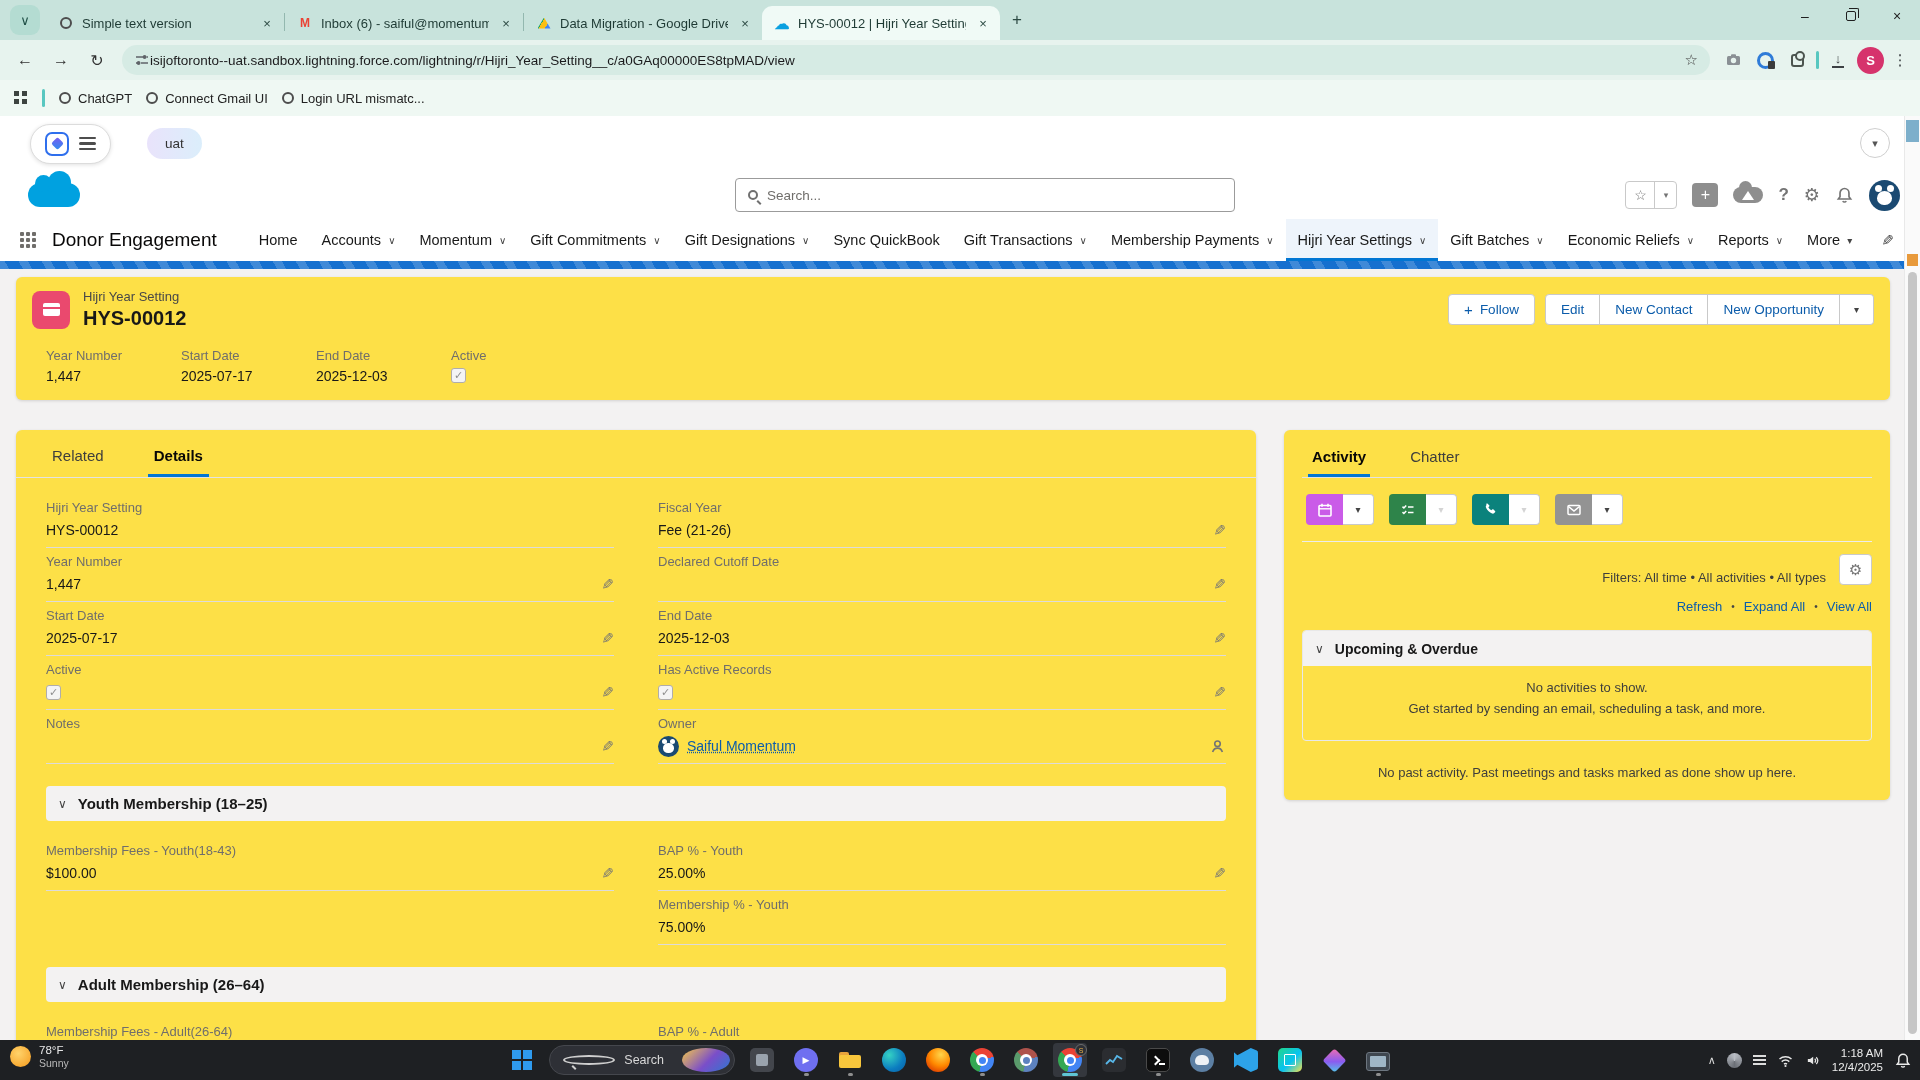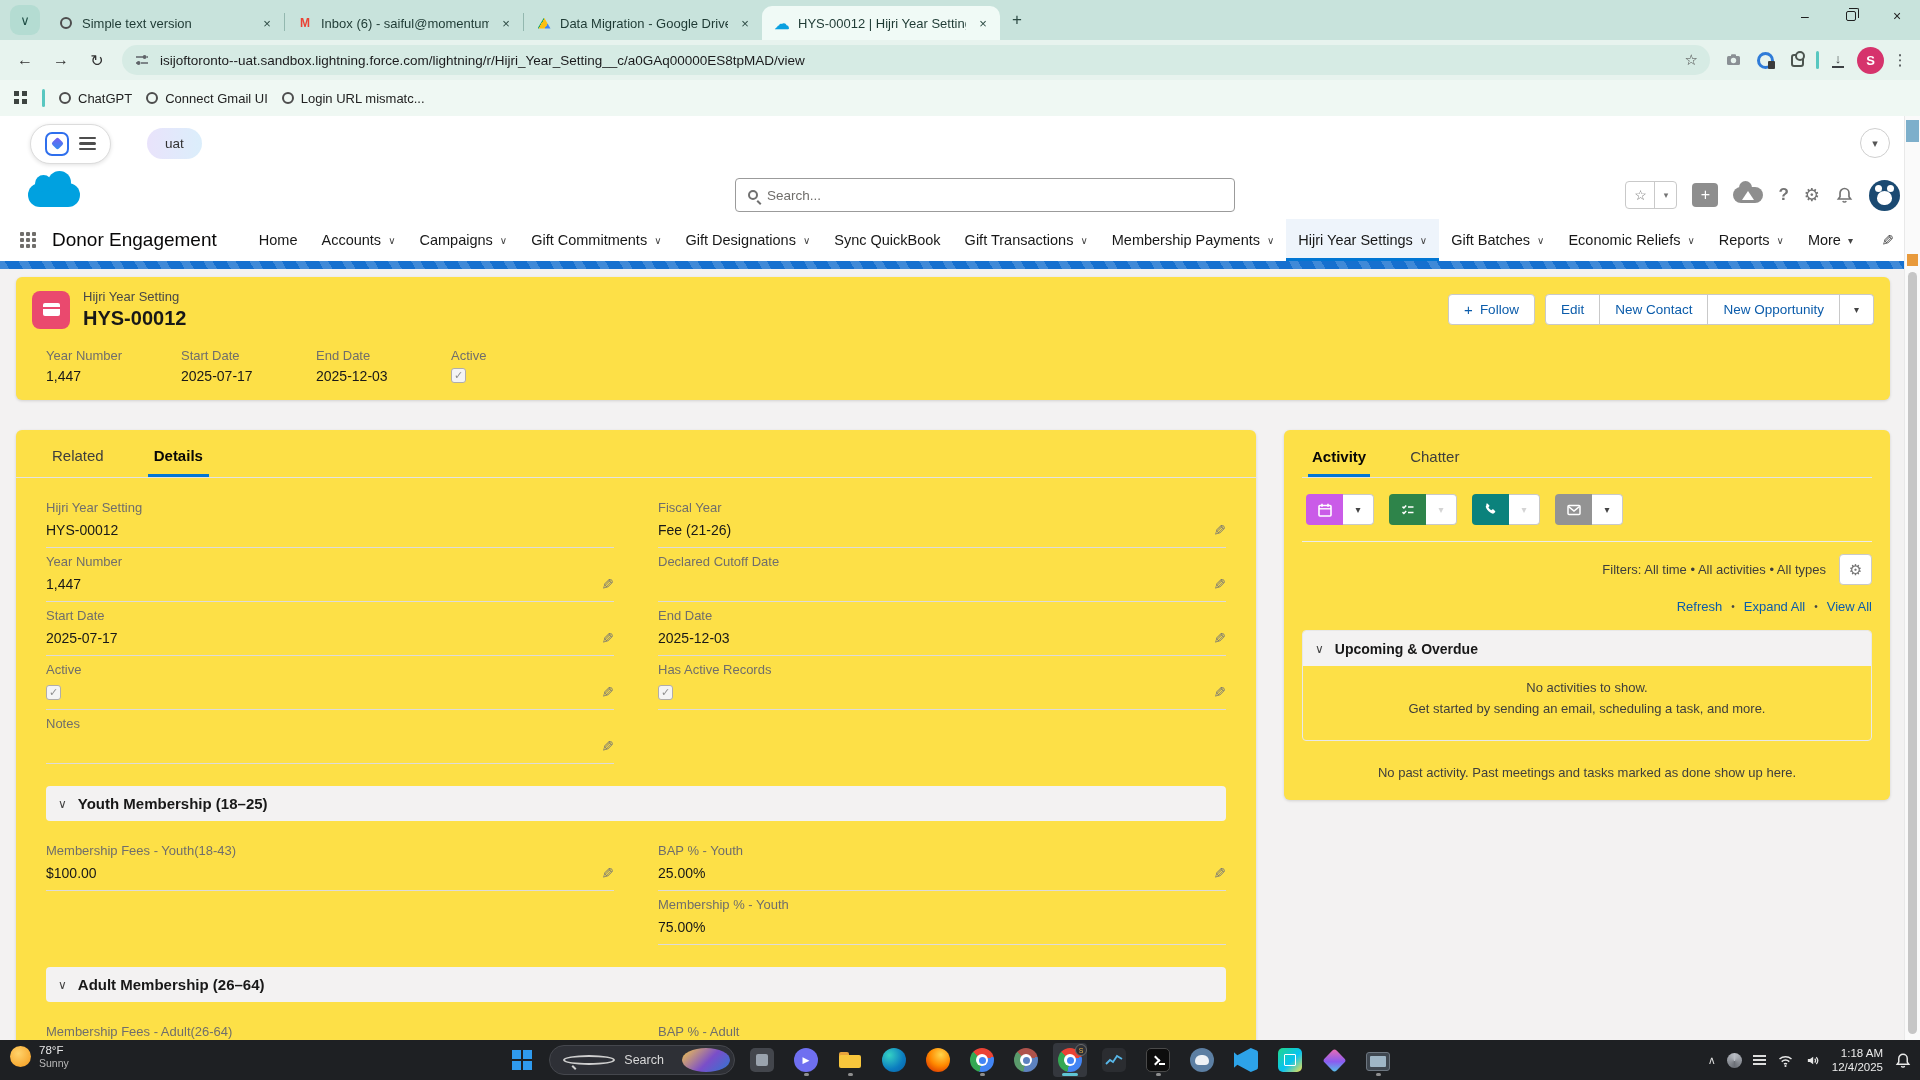--- a/index.html
+++ b/index.html
@@ -21,21 +21,21 @@
   .fav-drive{width:13px;height:11px;clip-path:polygon(50% 0,100% 100%,0 100%);background:linear-gradient(120deg,#1ea362 34%,#fbbf12 34% 67%,#4285f4 67%)}
   .fav-sf{color:#09a0e0;font-size:15px;font-weight:700;line-height:1}
   .newtab{width:26px;height:26px;color:#2c4a43;font-size:17px;margin:0 0 7px 4px}
   .wincontrols{position:absolute;right:0;top:0;height:32px;display:flex}
   .winbtn{width:46px;height:32px;color:#1f1f1f;font-size:14px}
   .winbox{width:10px;height:10px;border:1.4px solid #1f1f1f;border-radius:2px;position:relative}
   .winbox::before{content:"";position:absolute;left:2px;top:-4px;width:9px;height:9px;border-top:1.4px solid #1f1f1f;border-right:1.4px solid #1f1f1f;border-radius:0 2px 0 0}
 
   .toolbar{height:40px;background:#e7f3ee;display:flex;align-items:center;padding:0 10px;gap:6px}
   .navbtn{width:30px;height:30px;color:#333;font-size:16px;border-radius:50%}
-  .urlpill{flex:1;height:30px;background:#d6ebe4;border-radius:15px;display:flex;align-items:center;padding:0 12px;gap:10px;margin:0 4px}
+  .urlpill{flex:1;height:30px;background:#d6ebe4;border-radius:15px;display:flex;align-items:center;padding:0 12px;gap:0;margin:0 4px}
   .url{flex:1;font-size:13.5px;color:#1b1b1d;white-space:nowrap;overflow:hidden}
   .tbico{width:26px;height:26px}
   .lockext{width:17px;height:17px;border:3px solid #2f7bd8;border-radius:50%;position:relative}
   .lockext::after{content:"";position:absolute;right:-4px;bottom:-3px;width:7px;height:8px;background:#3b3b3b;border-radius:1px}
   .puz{width:13px;height:13px;border:2px solid #4c544f;border-radius:3px;position:relative}
   .puz::before{content:"";position:absolute;top:-5px;left:2px;width:6px;height:6px;border:2px solid #4c544f;border-radius:50%;background:#e7f3ee}
   .sep-teal{width:3px;height:18px;border-radius:2px;background:#58c7c0}
   .dl{display:flex;flex-direction:column;align-items:center;color:#3c4043;line-height:1}
   .dl .a{font-size:13px}
   .dl .b{width:12px;height:2px;background:#3c4043;margin-top:1px}
@@ -137,21 +137,21 @@
 
   .rightcard{width:606px;padding:12px 18px 20px}
   .acttabs{display:flex;gap:36px;border-bottom:1px solid #e3e3e3;padding:0 6px}
   .atab{font-size:15px;color:#3e3e3c;padding:6px 4px 12px}
   .atab.active{font-weight:700;color:#080707;padding-bottom:9px;border-bottom:3px solid #0176d3}
   .actbtns{display:flex;gap:15px;margin:16px 4px 16px}
   .agrp{display:flex}
   .amain{width:37px;height:31px;border-radius:4px 0 0 4px}
   .acaret{width:31px;height:31px;border:1px solid #c9c9c9;border-left:none;border-radius:0 4px 4px 0;font-size:10px;color:#444;background:#fff}
   .acaret.dis{color:#d4d4d4}
-  .filtersrow{border-top:1px solid #ececec;margin-top:14px;padding-top:12px;display:flex;justify-content:flex-end;align-items:center;gap:13px}
+  .filtersrow{border-top:1px solid #ececec;margin-top:14px;padding-top:12px;display:flex;justify-content:flex-end;align-items:flex-end;gap:13px}
   .filterstext{font-size:13px;color:#3e3e3c}
   .gearbtn{width:33px;height:31px;border:1px solid #c9c9c9;border-radius:4px;color:#747474;font-size:15px;background:#fff}
   .linksrow{display:flex;justify-content:flex-end;align-items:center;gap:9px;margin-top:14px}
   .alink{color:#0b5cab;font-size:13px;cursor:pointer}
   .dotsep{color:#444;font-size:10px}
   .upbox{margin-top:16px;border:1px solid #e8e8e8;border-radius:4px;overflow:hidden}
   .upbody{padding:14px 10px 24px;text-align:center}
   .upline1{font-size:13px;color:#3e3e3c}
   .upline2{font-size:13px;color:#3e3e3c;margin-top:6px}
   .pastnote{margin-top:24px;text-align:center;font-size:13px;color:#3e3e3c}
@@ -357,21 +357,21 @@
     <div class="appname">Donor Engagement</div>
     <div class="navitems">
       <div class="navitem">
           <span>Home</span>
         </div>
       <div class="navitem">
           <span>Accounts</span>
           <span class="chev">∨</span>
         </div>
       <div class="navitem">
-          <span>Campaigns</span>
+          <span>Momentum</span>
           <span class="chev">∨</span>
         </div>
       <div class="navitem">
           <span>Gift Commitments</span>
           <span class="chev">∨</span>
         </div>
       <div class="navitem">
           <span>Gift Designations</span>
           <span class="chev">∨</span>
         </div>
@@ -537,20 +537,33 @@
                 </div>
                 <span class="pencil">✎</span>
               </div>
           </div>
           <div class="field">
             <div class="f-label">Notes</div>
             <div class="f-row">
                 <div class="f-value"></div>
                 <span class="pencil">✎</span>
               </div>
+          </div>
+          <div class="field">
+            <div class="f-label">Owner</div>
+            <div class="f-row">
+              <div class="f-value">
+                <span class="bear small"></span>
+                <span class="f-link">Saiful Momentum</span>
+              </div>
+              <svg width="17" height="17" viewBox="0 0 16 16">
+                  <circle cx="8" cy="5.4" r="2.6" fill="none" stroke="#747474" stroke-width="1.5"></circle>
+                  <path d="M3.4 13.2c.8-2.4 2.6-3.7 4.6-3.7s3.8 1.3 4.6 3.7" fill="none" stroke="#747474" stroke-width="1.5"></path>
+                </svg>
+            </div>
           </div>
         </div>
 
         <div class="sechdr">
           <span class="chev">∨</span>
           <span>Youth Membership (18–25)</span>
         </div>
         <div class="fields">
           <div class="field">
             <div class="f-label">Membership Fees - Youth(18-43)</div>

